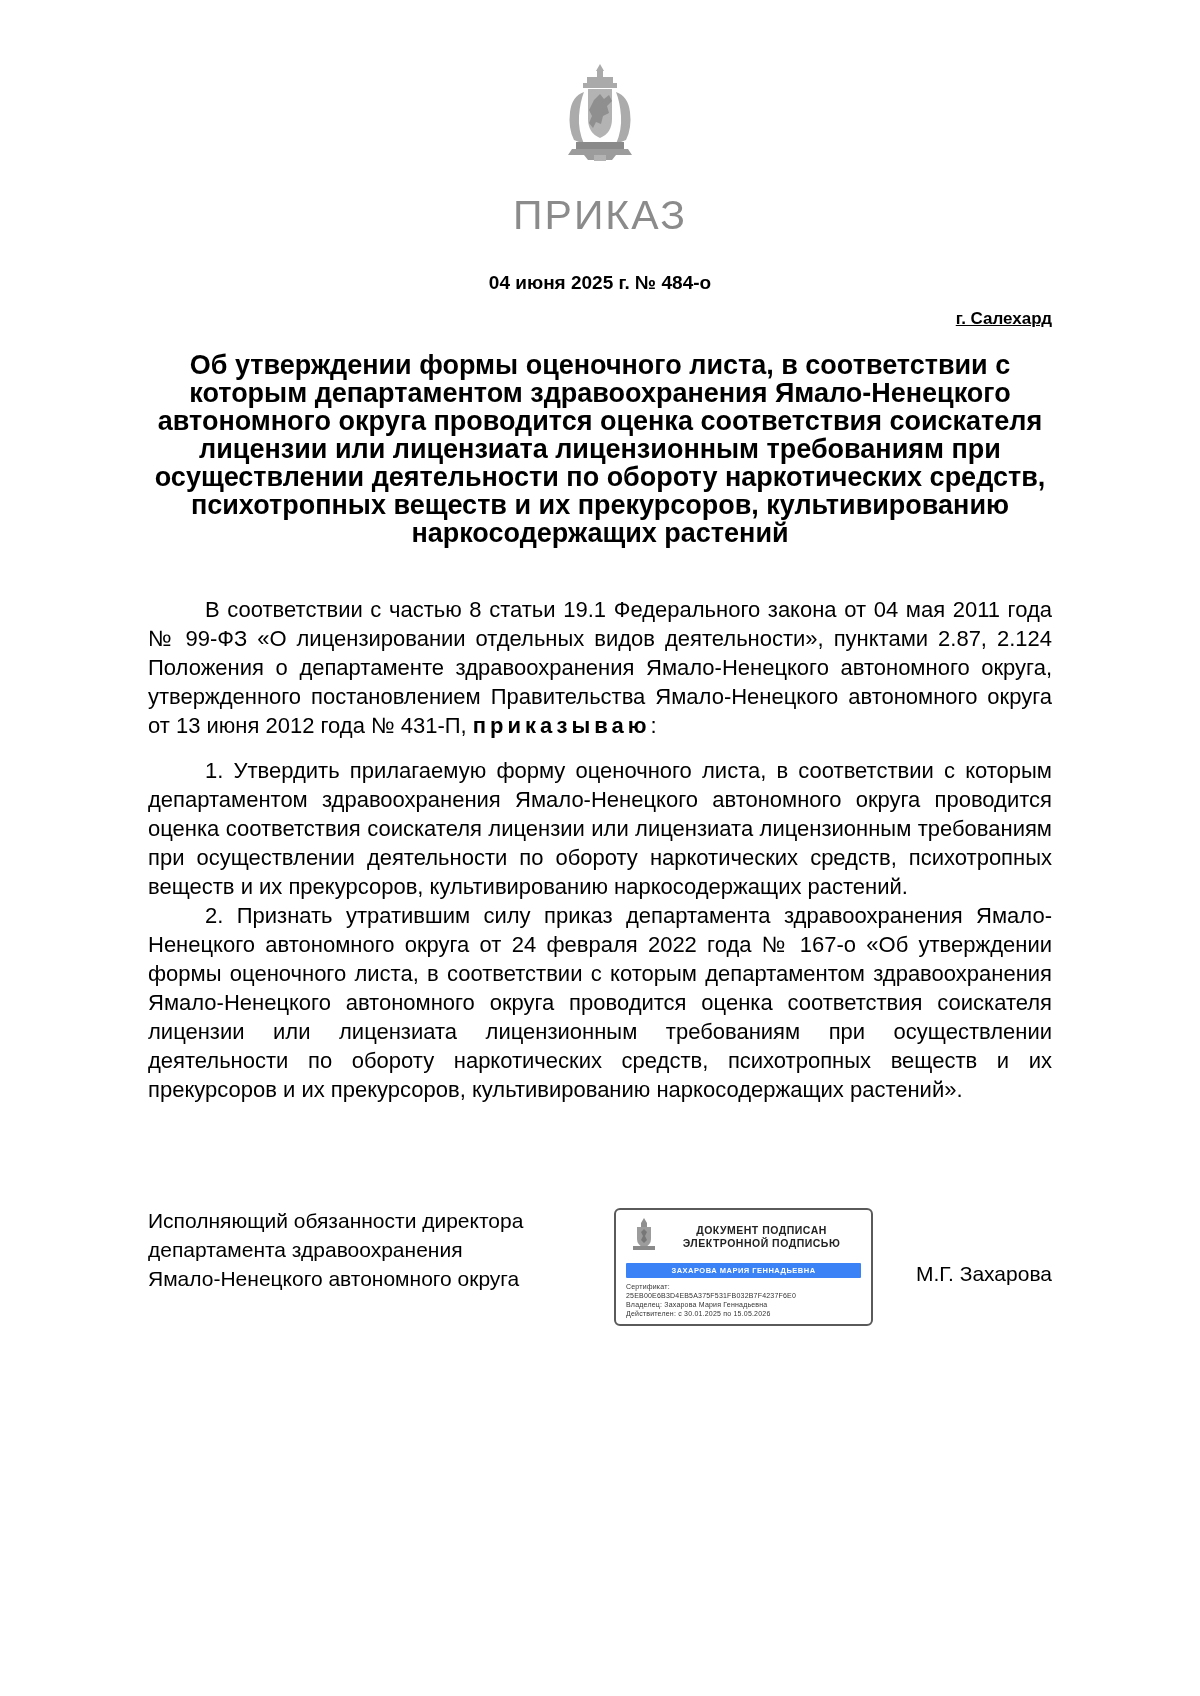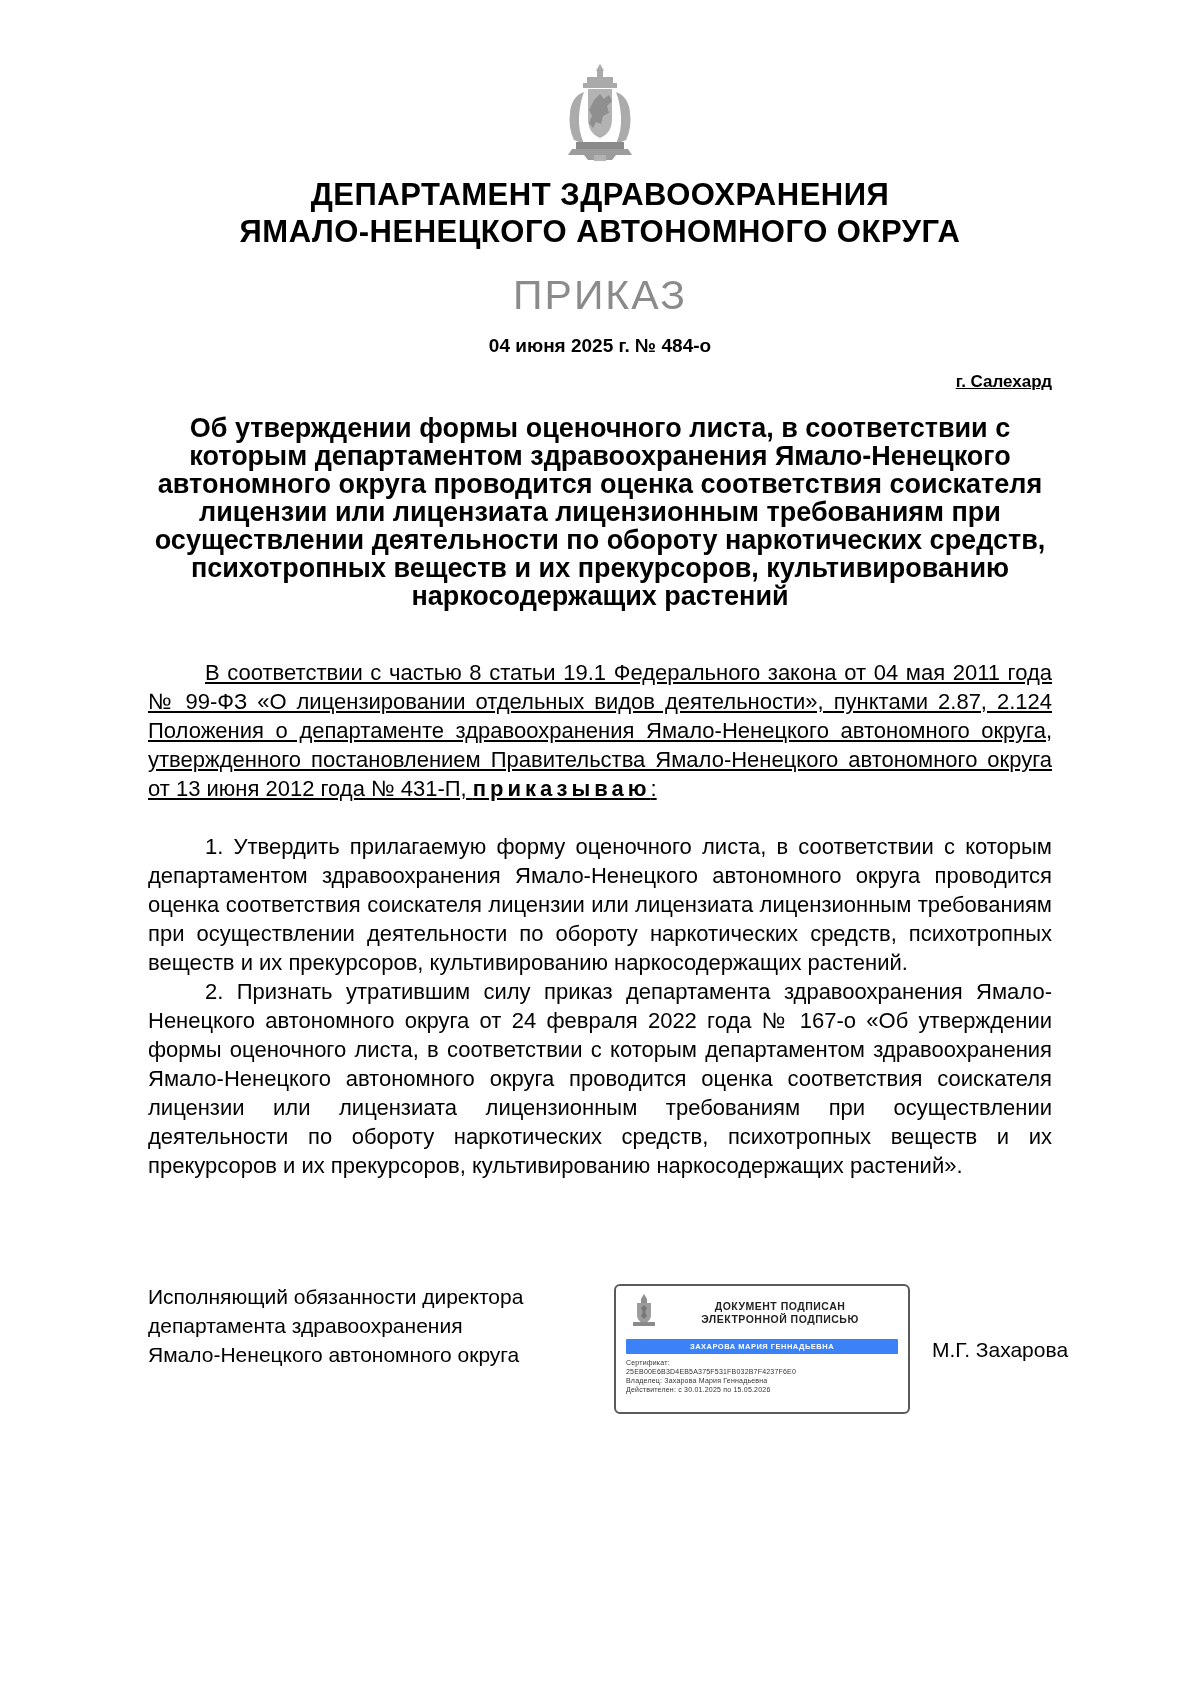--- a/index.html
+++ b/index.html
@@ -36,21 +36,21 @@
     font-size: 41px;
     letter-spacing: 2px;
     color: #8b8b8b;
     margin-top: 22px;
   }
 
   .doc-date {
     text-align: center;
     font-weight: bold;
     font-size: 19px;
-    margin-top: 16px;
+    margin-top: 33px;
   }
 
   .doc-city {
     text-align: right;
     font-weight: bold;
     font-size: 17px;
     margin-top: 15px;
     text-decoration: underline;
   }
 
@@ -74,42 +74,42 @@
 
   
   .body-text {
     margin-top: 48px;
     font-size: 22px;
     line-height: 29px;
     text-align: justify;
   }
   .para { text-indent: 57px; text-align: justify; text-align-last: left; }
   .para + .para { margin-top: 0; }
-  .preamble { margin-bottom: 29px; text-decoration: underline; }
+  .preamble { margin-bottom: 16px; }
   .emphasis-spaced { font-weight: bold; letter-spacing: 4px; }
 
   
   .signature {
     margin-top: 102px;
     display: flex;
     align-items: flex-start;
     gap: 22px;
   }
   .sig-position {
     font-size: 21px;
     line-height: 29px;
     width: 432px;
     flex: 0 0 auto;
   }
   .stamp {
     flex: 0 0 auto;
-    width: 296px;
+    width: 259px;
     border: 2px solid #5a5a5a;
     border-radius: 6px;
-    padding: 8px 10px 18px 10px;
+    padding: 8px 10px 6px 10px;
     margin-left: 12px;
     margin-top: 2px;
     background: #ffffff;
   }
   .stamp-top { display: flex; align-items: center; }
   .stamp-emblem { flex: 0 0 36px; text-align: center; }
   .stamp-title {
     flex: 1;
     text-align: center;
     font-weight: bold;
@@ -170,24 +170,20 @@
 
         <path d="M40 38 l6 -6 l4 5 l5 -4 l3 6 l-5 5 l2 7 l-6 3 l-2 8 l-5 -2 l-3 6 l-4 -5 l3 -7 l-3 -6 z" fill="#8f8f8f"></path>
 
         <rect x="22" y="80" width="48" height="7" fill="#8a8a8a"></rect>
         <path d="M18 87 h56 l4 6 h-16 l-4 5 h-24 l-4 -5 h-16 z" fill="#9c9c9c"></path>
         <rect x="40" y="93" width="12" height="6" fill="#b3b3b3"></rect>
       </g>
     </svg>
   </div>
 
-  <div class="org-name">
-    <div>ДЕПАРТАМЕНТ ЗДРАВООХРАНЕНИЯ</div>
-    <div>ЯМАЛО-НЕНЕЦКОГО АВТОНОМНОГО ОКРУГА</div>
-  </div>
 
   <div class="doc-type">ПРИКАЗ</div>
 
   <div class="doc-date">04 июня 2025 г. № 484-о</div>
 
   <div class="doc-city">г. Салехард</div>
 
 
   <div class="subject">
     <div>Об утверждении формы оценочного листа, в соответствии с</div>

